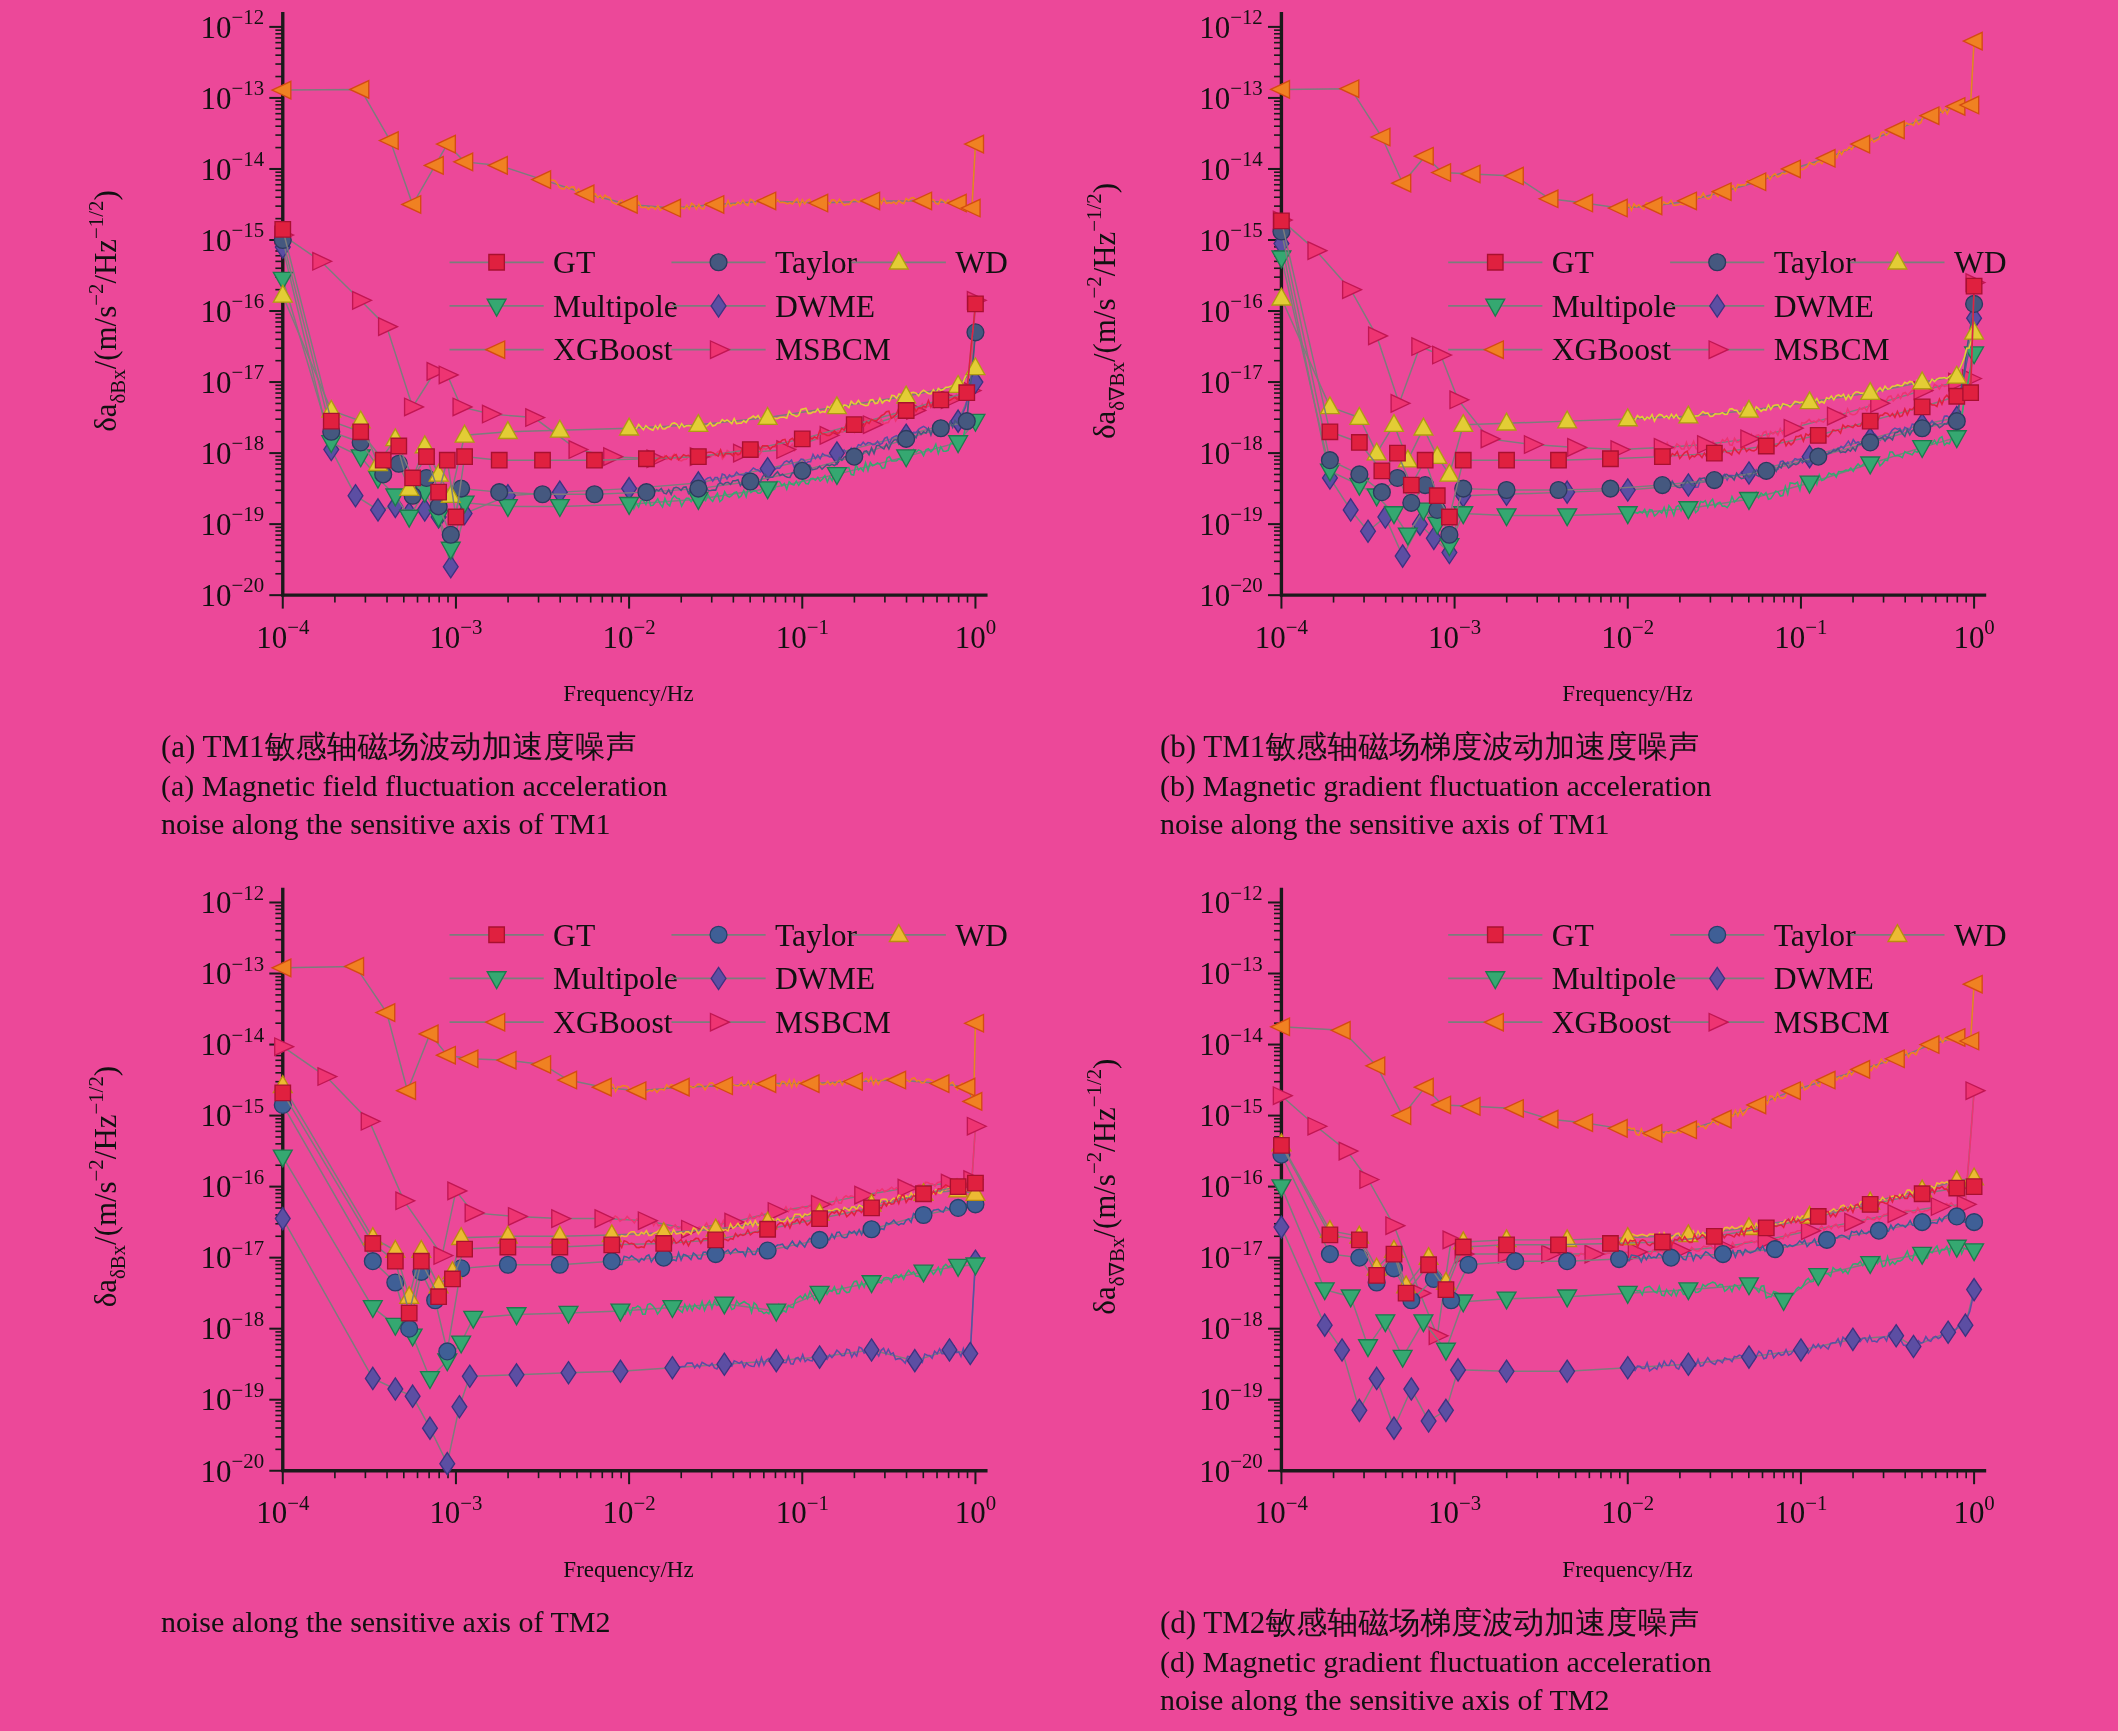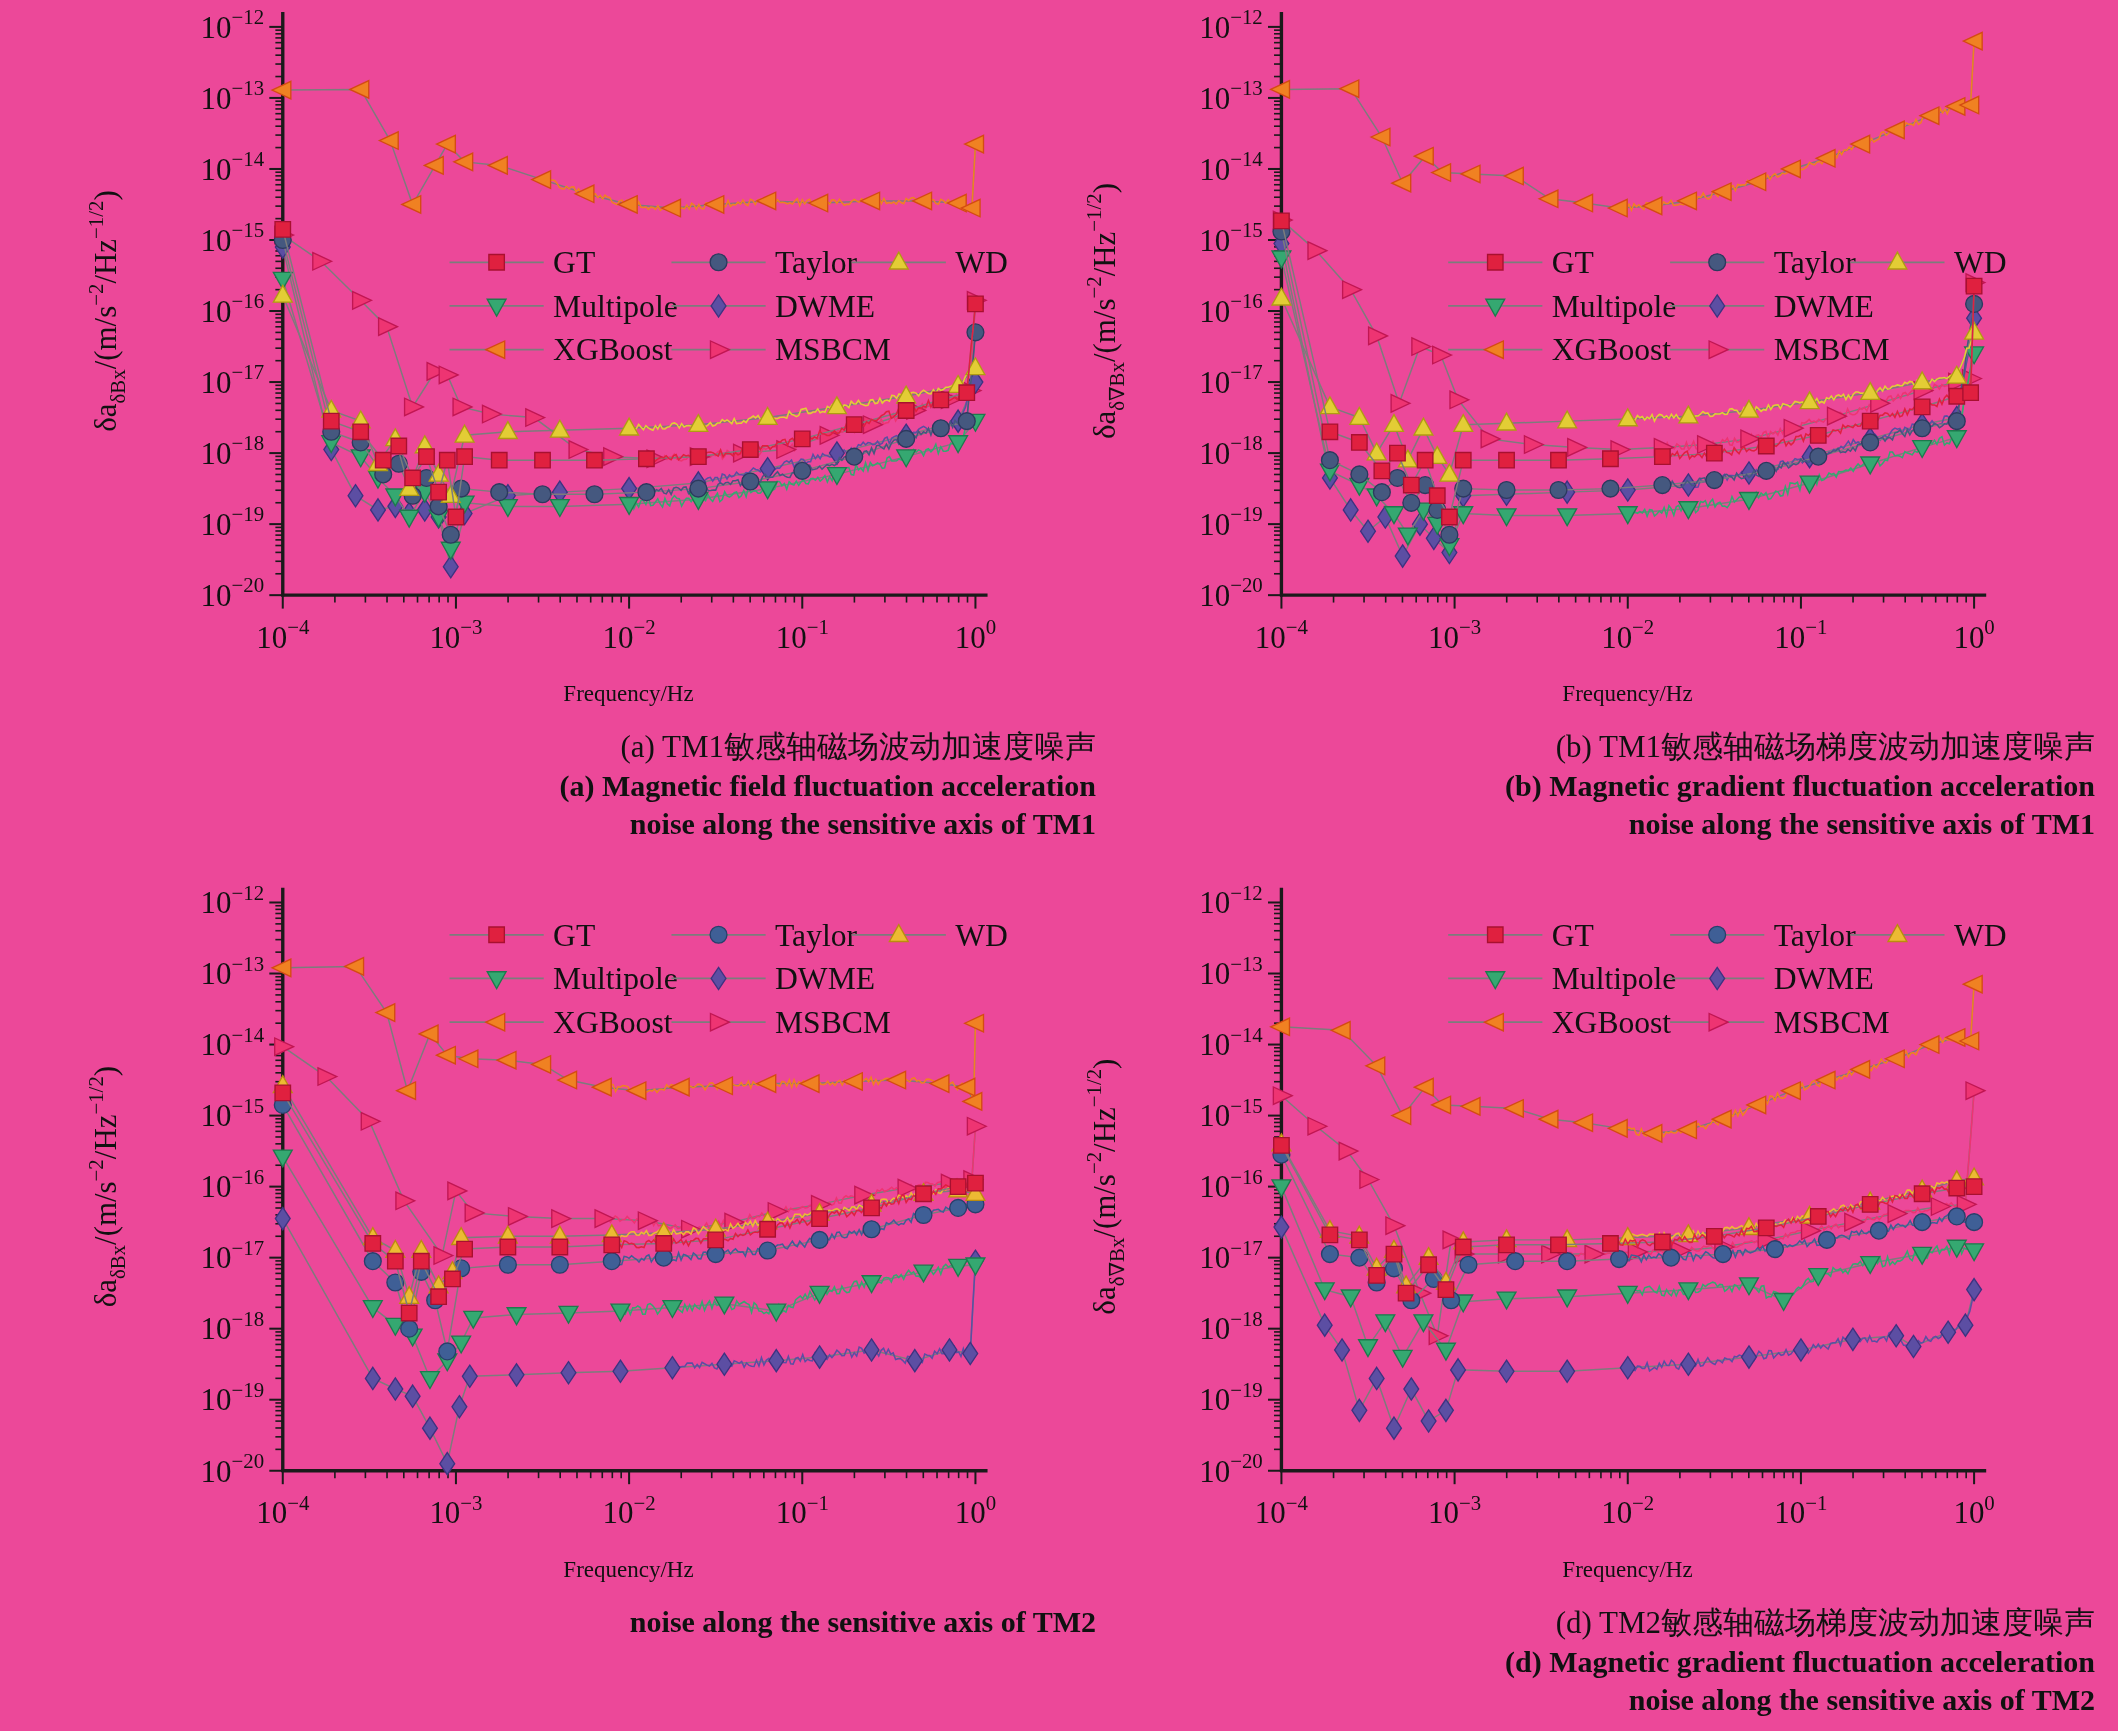--- a/index.html
+++ b/index.html
@@ -11,26 +11,26 @@
   #figure{
     position:relative;
     width:2119px;
     height:1731px;
     background:#ec4899;
     overflow:hidden;
   }
   #chart-svg{position:absolute;left:0;top:0;}
   .caption{
     position:absolute;
-    text-align:right;
+    text-align:left;
     line-height:1.28;
   }
   .caption p{margin:0;padding:0;}
   .caption .cn{font-size:31px;}
-  .caption .en{font-size:30px;font-weight:bold;}
+  .caption .en{font-size:30px;}
   .xlabel{
     position:absolute;
     text-align:center;
     font-size:23px;
   }
   text{fill:#111111;}
 </style>
 </head>
 <body>
 

